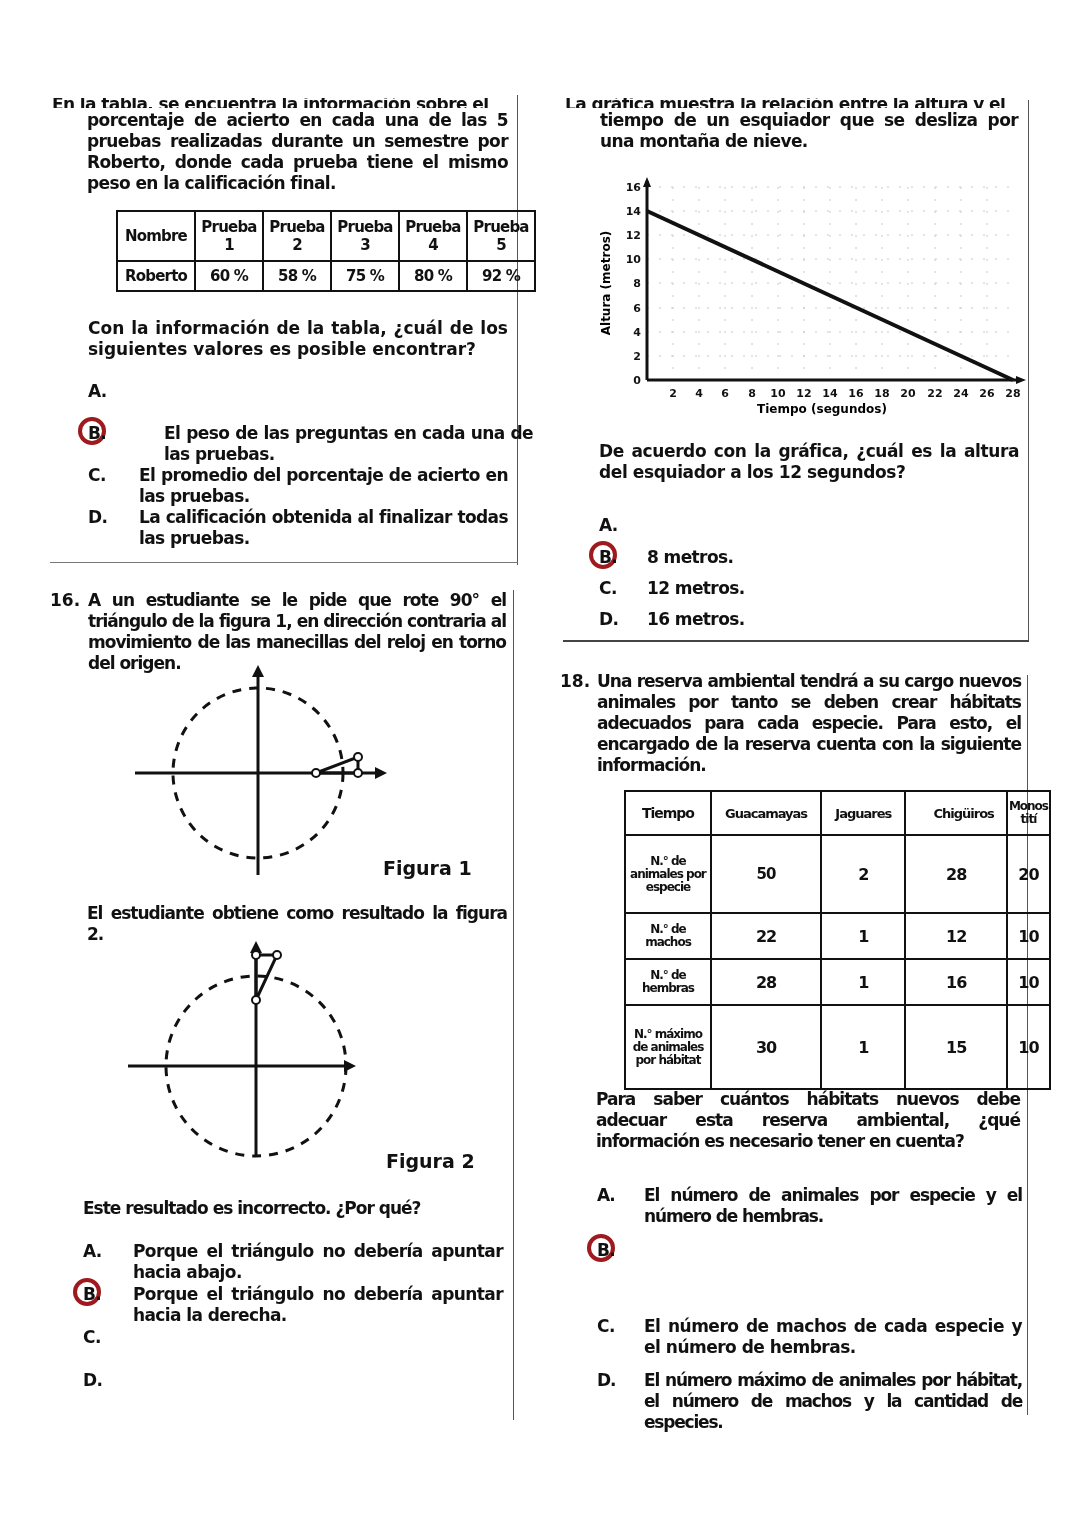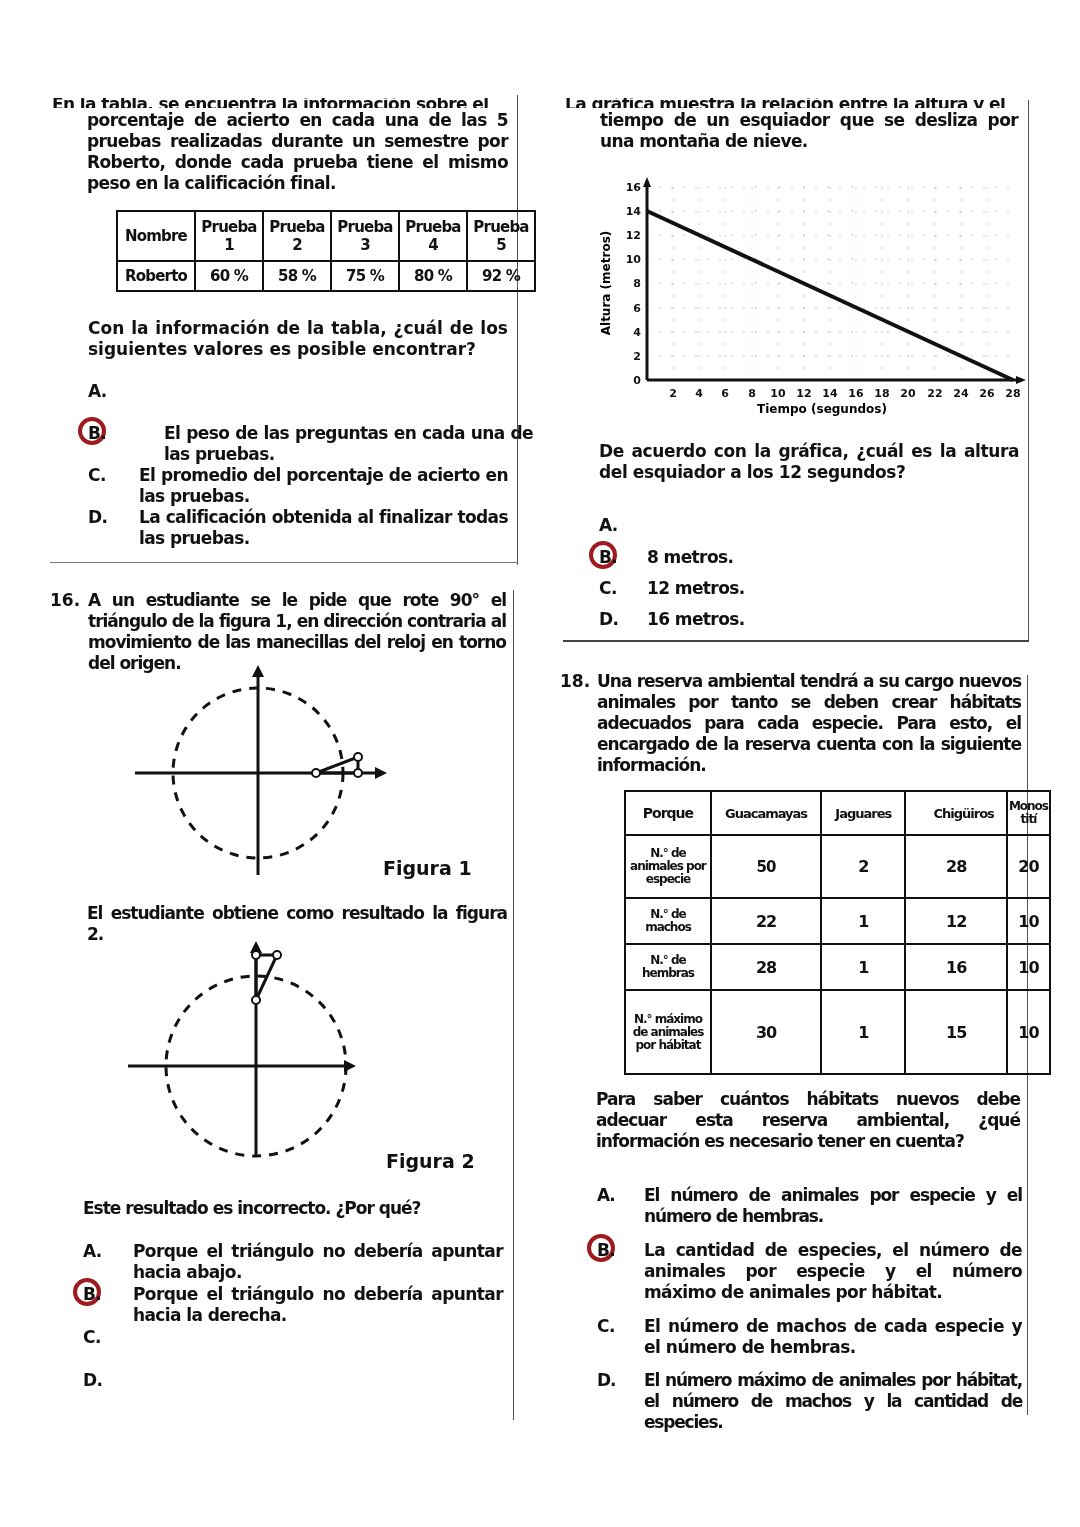--- a/index.html
+++ b/index.html
@@ -205,27 +205,27 @@
   <span class="letter">D.</span>
   <span class="body" style="left:48px; width:370px;">16 metros.</span>
 </div>
 
 <div class="abs qnum" style="left:560px; top:671px;">18.</div>
 <div class="abs txt" style="left:597px; top:671px; width:424px; letter-spacing:-1px;">Una reserva ambiental tendrá a su cargo nuevos animales por tanto se deben crear hábitats adecuados para cada especie. Para esto, el encargado de la reserva cuenta con la siguiente información.</div>
 
 <table class="grid" style="left:596px; top:790px; width:427px; height:268px; font-size:14px; letter-spacing:-1px;">
   <tbody>
       <tr style="height:44px;">
-    <td style="width:84px;">Porque</td>
+    <td style="width:84px;">Tiempo</td>
     <td style="width:108px; font-size:13px;">Guacamayas</td>
     <td style="width:82px; font-size:13px;">Jaguares</td>
     <td style="width:84px; font-size:13px;padding-left:16px;">Chigüiros</td>
     <td style="font-size:12px; line-height:13px;">Monos tití</td>
   </tr>
-  <tr style="height:63px;">
+  <tr style="height:78px;">
     <td style="font-size:12px; line-height:13px;">N.° de animales por especie</td>
     <td style="font-size:15px;">50</td>
     <td style="font-size:16px;">2</td>
     <td style="font-size:16px;">28</td>
     <td style="font-size:16px;">20</td>
   </tr>
   <tr style="height:46px;">
     <td style="font-size:12px; line-height:13px;">N.° de machos</td>
     <td style="font-size:16px;">22</td>
     <td style="font-size:16px;">1</td>
@@ -251,21 +251,20 @@
 
 <div class="abs txt" style="left:596px; top:1089px; width:424px; letter-spacing:-1px;">Para saber cuántos hábitats nuevos debe adecuar esta reserva ambiental, ¿qué información es necesario tener en cuenta?</div>
 
 <div class="opt" style="left:597px; top:1185px; width:425px; height:42px; letter-spacing:-1.1px;">
   <span class="letter">A.</span>
   <span class="body" style="left:47px; width:378px;">El número de animales por especie y el número de hembras.</span>
 </div>
 <div class="opt" style="left:597px; top:1240px; width:425px; height:64px; letter-spacing:-0.6px;">
   <span class="circle"></span>
   <span class="letter">B.</span>
-  <span class="body" style="left:47px; width:378px;">La cantidad de especies, el número de animales por especie y el número máximo de animales por hábitat.</span>
 </div>
 <div class="opt" style="left:597px; top:1316px; width:425px; height:42px; letter-spacing:-0.5px;">
   <span class="letter">C.</span>
   <span class="body" style="left:47px; width:378px;">El número de machos de cada especie y el número de hembras.</span>
 </div>
 <div class="opt" style="left:597px; top:1370px; width:425px; height:42px; letter-spacing:-1.2px;">
   <span class="letter">D.</span>
   <span class="body" style="left:47px; width:378px;">El número máximo de animales por hábitat, el número de machos y la cantidad de especies.</span>
 </div>
 

